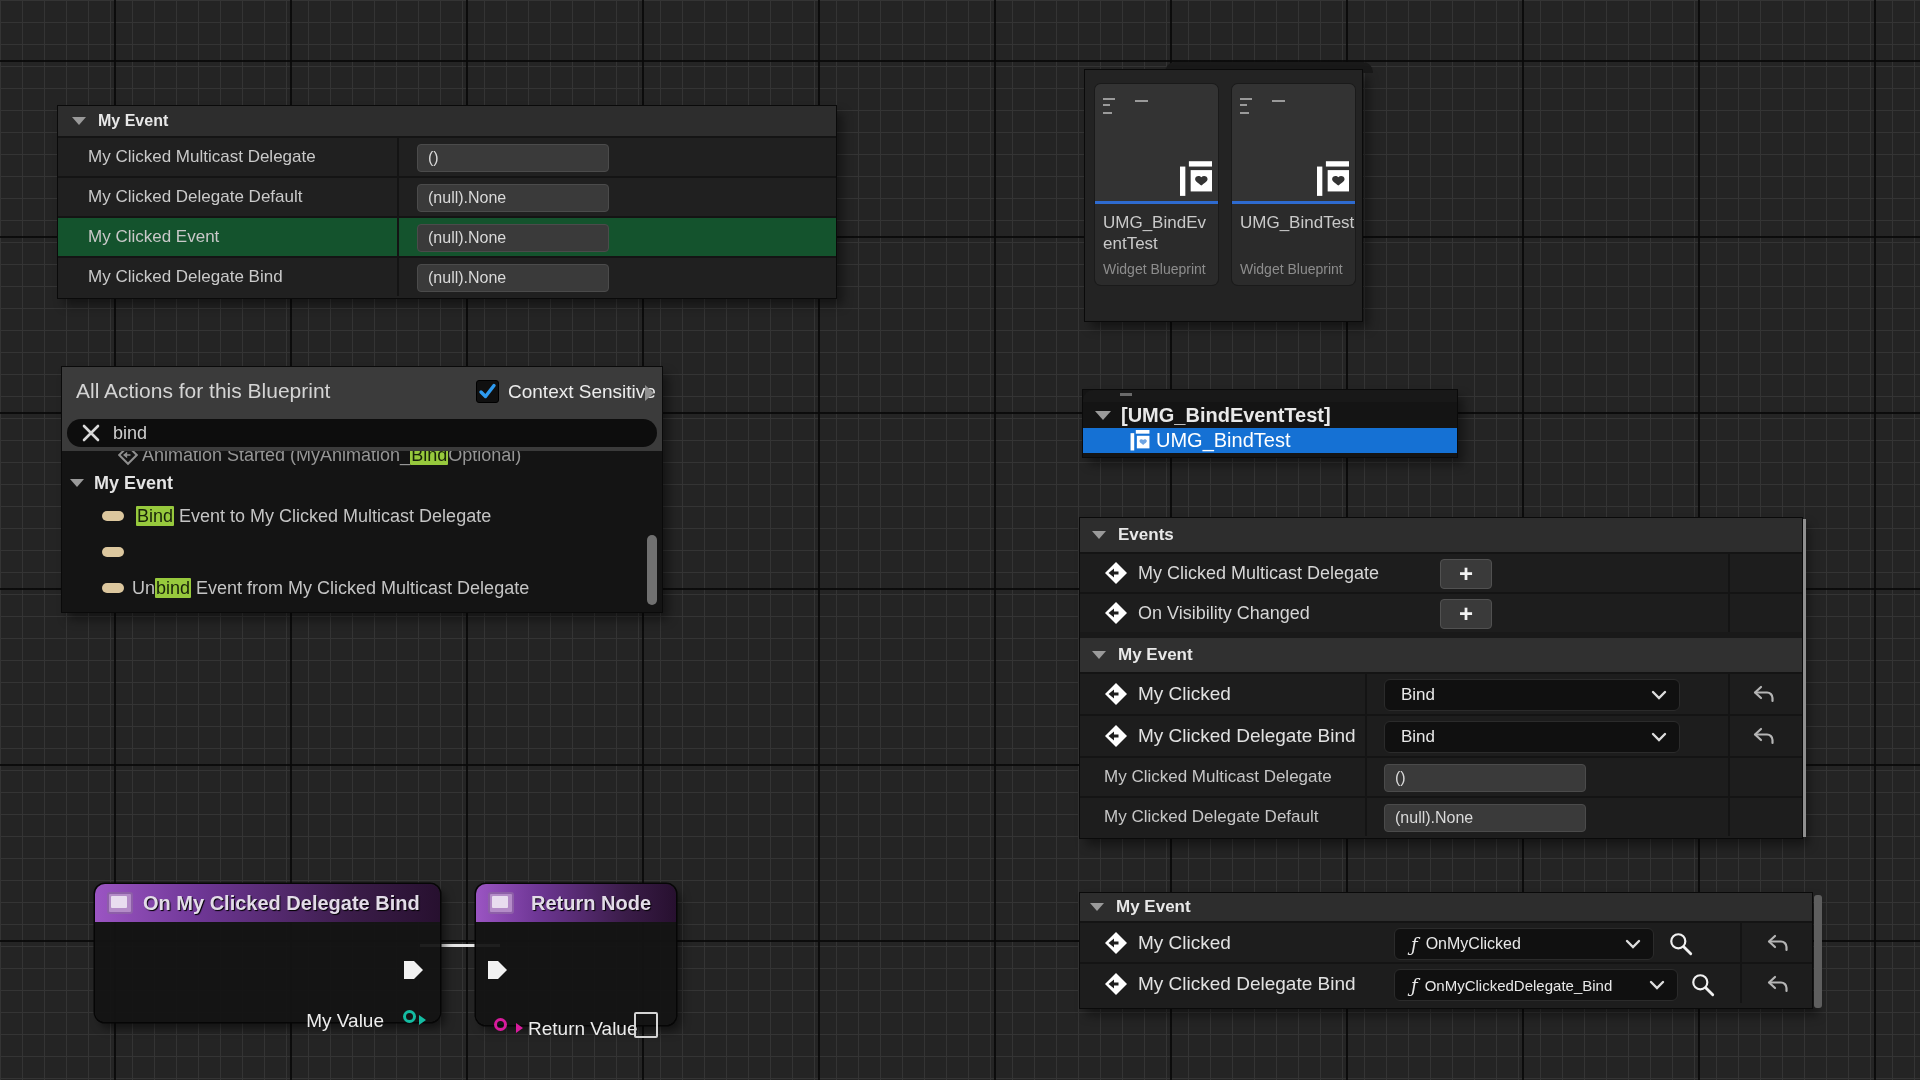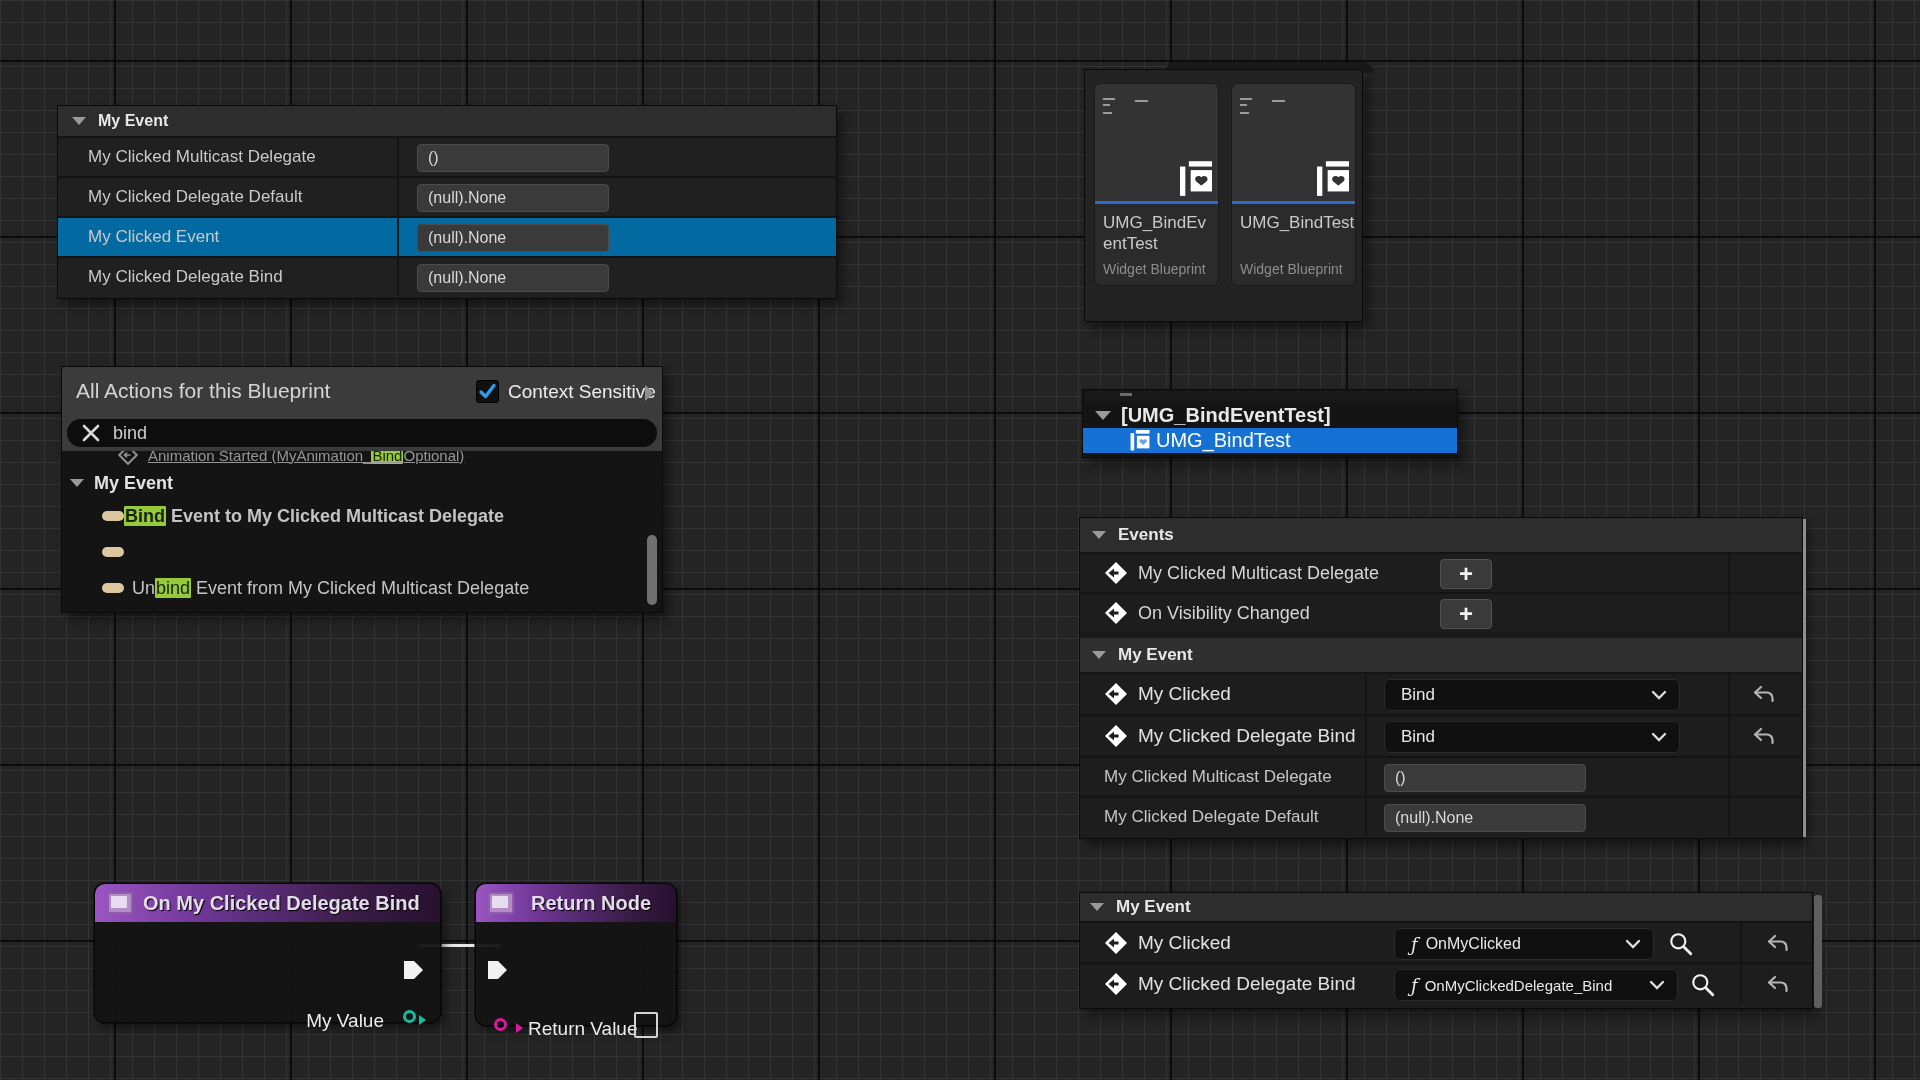--- a/index.html
+++ b/index.html
@@ -54,21 +54,21 @@
           <span>()</span>
         </div>
       </div>
       <div class="hrow flex" style="height:40px;background:#202020;">
         <span style="padding-left:30px;font-size:17px;color:#c9c9c9;">My Clicked Delegate Default</span>
         <span class="vdiv" style="left:339px;"></span>
         <div class="field" style="position:absolute;left:359px;top:6px;width:192px;height:28px;font-size:16px;">
           <span>(null).None</span>
         </div>
       </div>
-      <div class="hrow flex" style="height:40px;background:#0369a1;text-align:right;">
+      <div class="hrow flex" style="height:40px;background:#14532d;text-align:right;">
         <span style="padding-left:30px;font-size:17px;color:#c9c9c9;">My Clicked Event</span>
         <span class="vdiv" style="left:339px;"></span>
         <div class="field" style="position:absolute;left:359px;top:6px;width:192px;height:28px;font-size:16px;">
           <span>(null).None</span>
         </div>
       </div>
       <div class="hrow flex" style="height:40px;background:#202020;">
         <span style="padding-left:30px;font-size:17px;color:#c9c9c9;">My Clicked Delegate Bind</span>
         <span class="vdiv" style="left:339px;"></span>
         <div class="field" style="position:absolute;left:359px;top:6px;width:192px;height:28px;font-size:16px;">
@@ -97,33 +97,33 @@
         <input style="position: absolute; left: 44px; top: 1px; width: 480px; height: 26px; background: transparent; border: none; outline: none; color: rgb(207, 207, 207); font-size: 18px;" value="bind">
       </div>
     </div>
     <div style="position:relative;height:161px;background:#141414;overflow:hidden;">
 
       <div class="flex" style="height:26px;margin-top:-9px;white-space:nowrap;">
         <svg width="20" height="22" viewBox="0 0 24 24" style="margin-left:56px;flex:0 0 auto;">
           <path d="M12 1.5 L22.5 12 L12 22.5 L1.5 12 Z" fill="none" stroke="#8f8f8f" stroke-width="2.4"></path>
           <path d="M6 12 l5 -4 v3 h4 v2 h-4 v3 z" fill="#8f8f8f"></path>
         </svg>
-        <span style="margin-left:10px;font-size:15px;color:#969696;text-decoration:underline;">
+        <span style="margin-left:4px;font-size:18px;color:#969696;">
           <span>Animation Started (MyAnimation_</span><span class="hl">Bind</span><span>Optional)</span>
         </span>
       </div>
 
       <div class="flex" style="height:30px;">
         <span class="tri" style="margin-left:8px;"></span>
         <span style="margin-left:10px;font-size:18px;font-weight:bold;color:#e4e4e4;">My Event</span>
       </div>
 
       <div class="flex" style="height:36px;white-space:nowrap;">
         <span style="margin-left:40px;width:22px;height:10px;border-radius:5px;background:#dcc79e;flex:0 0 auto;"></span>
-        <span style="margin-left:0;font-size:18px;color:#c4c4c4;font-weight:bold;">
+        <span style="margin-left:12px;font-size:18px;color:#c4c4c4;">
           <span></span><span class="hl">Bind</span><span> Event to My Clicked Multicast Delegate</span>
         </span>
       </div>
       <div class="flex" style="height:36px;white-space:nowrap;">
         <span style="margin-left:40px;width:22px;height:10px;border-radius:5px;background:#dcc79e;flex:0 0 auto;"></span>
       </div>
       <div class="flex" style="height:36px;white-space:nowrap;">
         <span style="margin-left:40px;width:22px;height:10px;border-radius:5px;background:#dcc79e;flex:0 0 auto;"></span>
         <span style="margin-left:8px;font-size:18px;color:#c4c4c4;">
           <span>Un</span><span class="hl">bind</span><span> Event from My Clicked Multicast Delegate</span>

